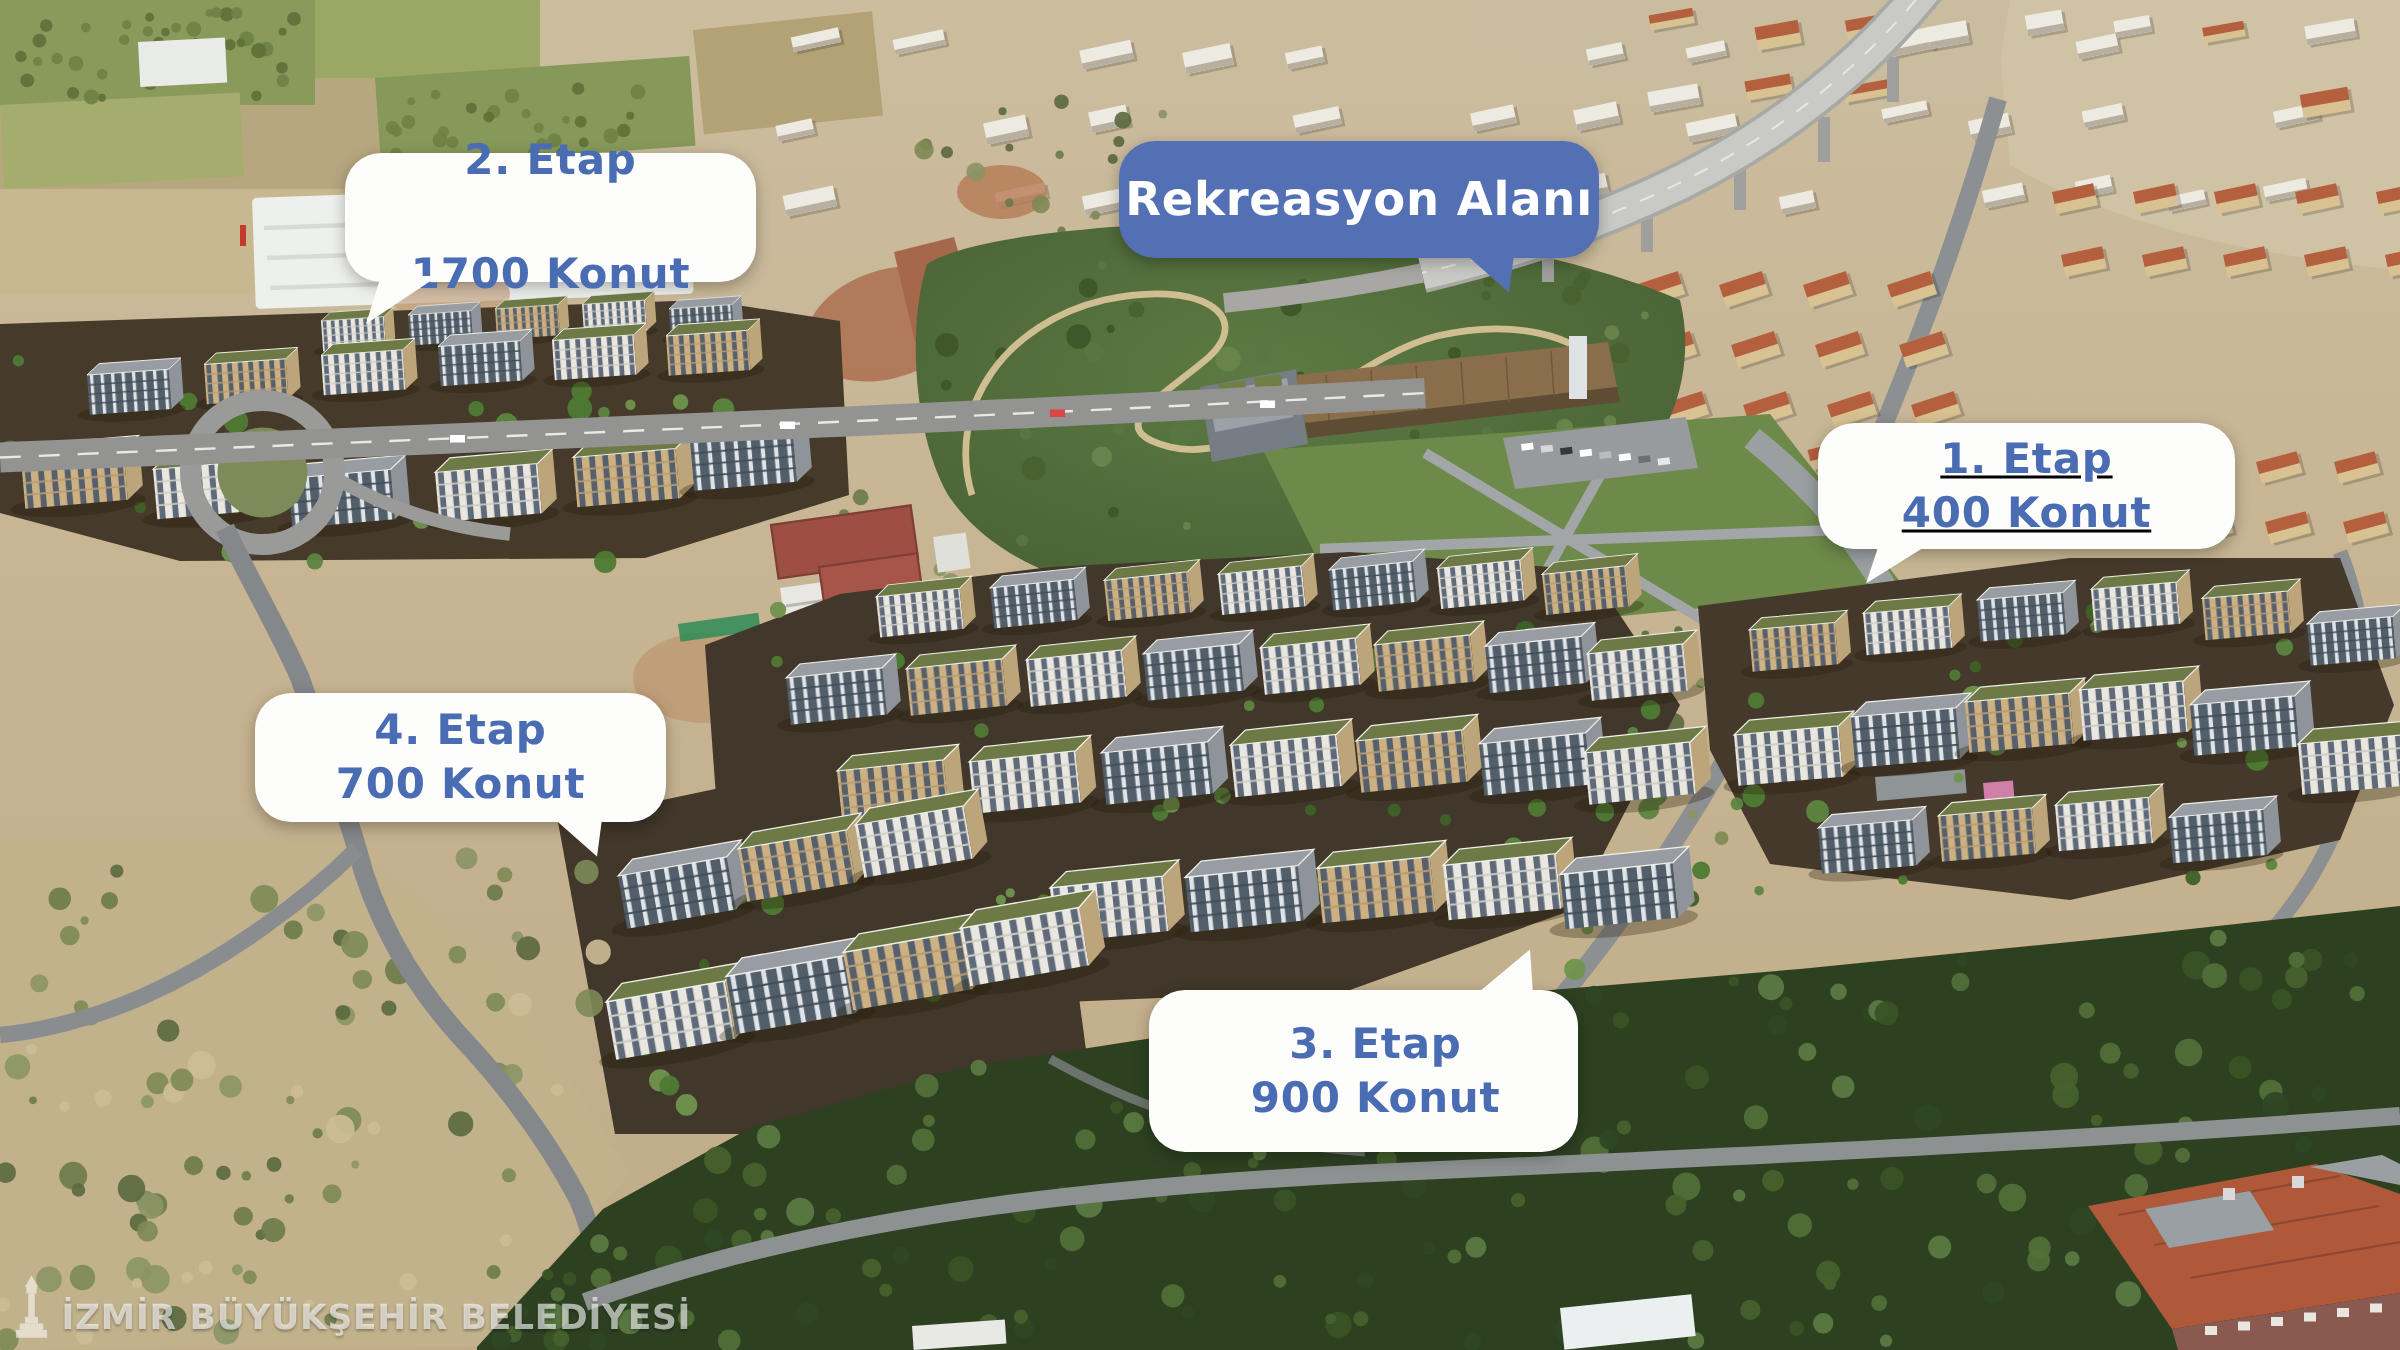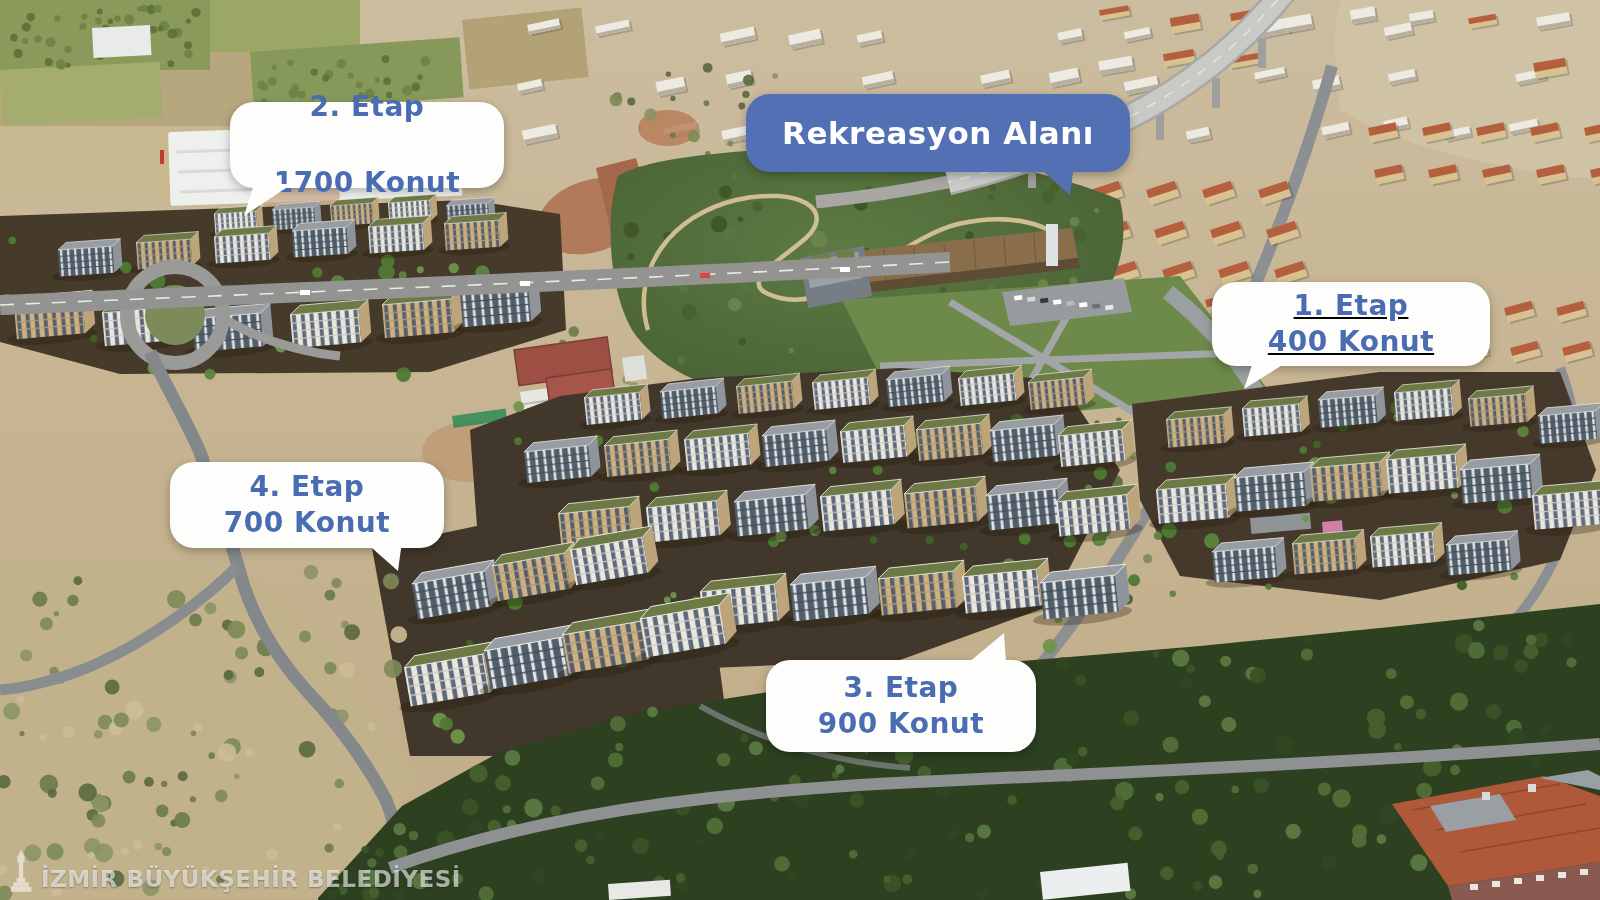--- a/index.html
+++ b/index.html
@@ -17,29 +17,29 @@
   .bubble{position:absolute;display:flex;flex-direction:column;align-items:center;
           justify-content:center;background:var(--bubble-white);border-radius:24px;
           box-shadow:0 3px 10px rgba(0,0,0,.28);z-index:5;text-align:center;}
   .bubble .line{font-weight:bold;color:var(--label-blue);font-size:28px;line-height:36px;
                 letter-spacing:.5px;white-space:nowrap;}
   .bubble .tail{position:absolute;width:60px;height:34px;overflow:visible;z-index:4;}
   .bubble .tail polygon{fill:var(--bubble-white);}
 
   #c-etap2{left:230px;top:102px;width:274px;height:86px;gap:40px;}
   #c-etap2 .tail{left:8px;bottom:-30px;}
-  #c-rek{left:746px;top:94px;width:384px;height:78px;background:var(--bubble-blue);}
+  #c-rek{left:746px;top:94px;width:320px;height:78px;background:var(--bubble-blue);}
   #c-rek .line{color:var(--label-white);font-size:31px;}
   #c-rek .tail polygon{fill:var(--bubble-blue);}
   #c-rek .tail{right:42px;bottom:-27px;}
   #c-etap1{left:1212px;top:282px;width:278px;height:84px;text-decoration:underline;}
   #c-etap1 .tail{left:28px;bottom:-27px;}
   #c-etap4{left:156px;top:462px;width:274px;height:86px;margin-left:14px;}
   #c-etap4 .tail{right:28px;bottom:-27px;}
-  #c-etap3{left:766px;top:660px;width:270px;height:92px;}
+  #c-etap3{left:766px;top:660px;width:270px;height:108px;padding-left:16px;}
   #c-etap3 .tail{right:16px;top:-27px;}
 
   #watermark{position:absolute;left:8px;bottom:8px;display:flex;align-items:flex-end;gap:7px;
              color:rgba(255,255,255,.62);font-weight:bold;font-size:23px;letter-spacing:.5px;
              z-index:6;text-shadow:0 1px 2px rgba(0,0,0,.3);}
   #watermark svg{display:block;opacity:.9;}
 </style>
 </head>
 <body>
 

